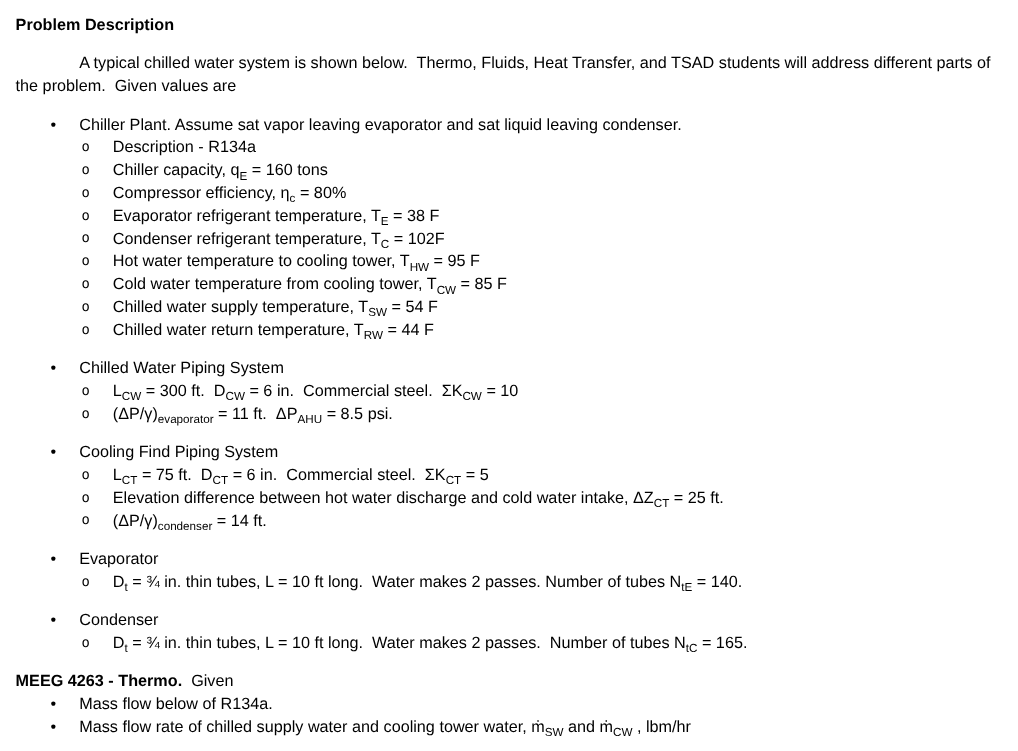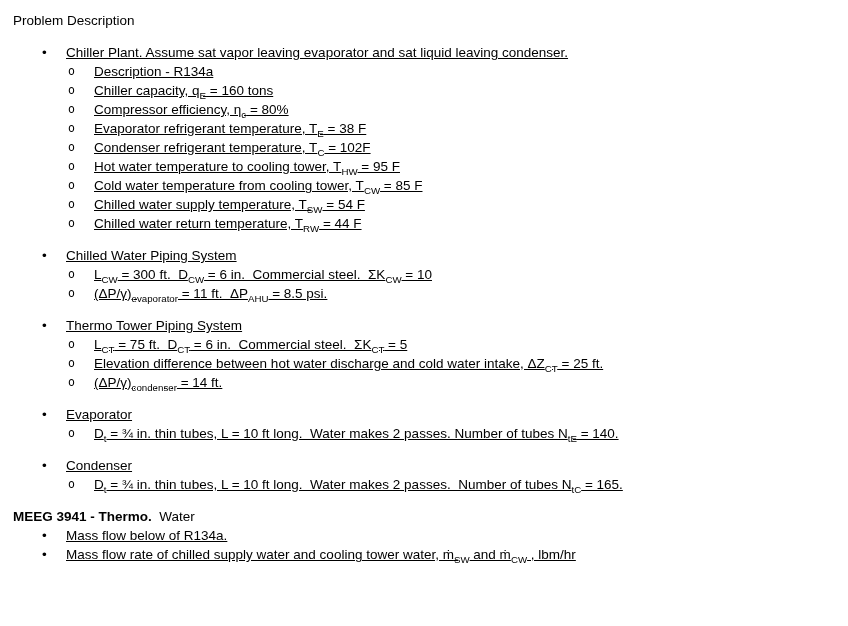--- a/index.html
+++ b/index.html
@@ -7,49 +7,50 @@
     width: 848px;
     height: 626px;
     background: #ffffff;
     color: #000000;
     font-family: "Liberation Sans", "DejaVu Sans", sans-serif;
     font-size: 13.5px;
     line-height: 19px;
     overflow: hidden;
   }
   .doc { padding: 11px 13px 0 13px; }
-  .title { font-weight: normal; }
+  .title { font-weight: bold; }
   .intro {
     margin-top: 13px;
     text-indent: 53px;
     white-space: pre-wrap;
   }
   .section { margin-top: 13px; }
   .bullet-row { display: flex; padding-left: 29px; }
   .b1 { flex: none; width: 24px; }
   .sub-row { display: flex; padding-left: 55px; }
   .b2 {
     flex: none;
     width: 26px;
     font-family: "DejaVu Sans Mono", monospace;
     font-size: 11.5px;
   }
-  .txt { flex: 1; white-space: pre-wrap; text-decoration: underline; }
+  .txt { flex: 1; white-space: pre-wrap; }
   sub { font-size: 0.72em; line-height: 0; }
   .find { margin-top: 13px; }
   .find-heading { white-space: pre-wrap; }
   .bold { font-weight: bold; }
 </style>
 </head>
 <body>
 
 <div class="doc">
 
   <div class="title">Problem Description</div>
 
+  <div class="intro">A typical chilled water system is shown below.  Thermo, Fluids, Heat Transfer, and TSAD students will address different parts of the problem.  Given values are</div>
 
   <div id="sections">
   <div class="section">
     <div class="bullet-row">
       <span class="b1">•</span>
       <span class="txt">Chiller Plant. Assume sat vapor leaving evaporator and sat liquid leaving condenser.</span>
     </div>
     <div>
   <div class="sub-row">
     <span class="b2">o</span>
@@ -112,21 +113,21 @@
   <div class="sub-row">
     <span class="b2">o</span>
     <span class="txt">(ΔP/γ)<sub>evaporator</sub> = 11 ft.  ΔP<sub>AHU</sub> = 8.5 psi.</span>
   </div>
 </div>
   </div>
 
   <div class="section">
     <div class="bullet-row">
       <span class="b1">•</span>
-      <span class="txt">Thermo Tower Piping System</span>
+      <span class="txt">Cooling Find Piping System</span>
     </div>
     <div>
   <div class="sub-row">
     <span class="b2">o</span>
     <span class="txt">L<sub>CT</sub> = 75 ft.  D<sub>CT</sub> = 6 in.  Commercial steel.  ΣK<sub>CT</sub> = 5</span>
   </div>
 
   <div class="sub-row">
     <span class="b2">o</span>
     <span class="txt">Elevation difference between hot water discharge and cold water intake, ΔZ<sub>CT</sub> = 25 ft.</span>
@@ -160,21 +161,21 @@
     <div>
   <div class="sub-row">
     <span class="b2">o</span>
     <span class="txt">D<sub>t</sub> = ¾ in. thin tubes, L = 10 ft long.  Water makes 2 passes.  Number of tubes N<sub>tC</sub> = 165.</span>
   </div>
 </div>
   </div>
 </div>
 
   <div class="find">
-    <div class="find-heading"><span class="bold">MEEG 3941 - Thermo.</span><span>  Water</span></div>
+    <div class="find-heading"><span class="bold">MEEG 4263 - Thermo.</span><span>  Given</span></div>
     <div id="find-items">
   <div class="bullet-row">
     <span class="b1">•</span>
     <span class="txt">Mass flow below of R134a.</span>
   </div>
 
   <div class="bullet-row">
     <span class="b1">•</span>
     <span class="txt">Mass flow rate of chilled supply water and cooling tower water, ṁ<sub>SW</sub> and ṁ<sub>CW</sub> , lbm/hr</span>
   </div>

